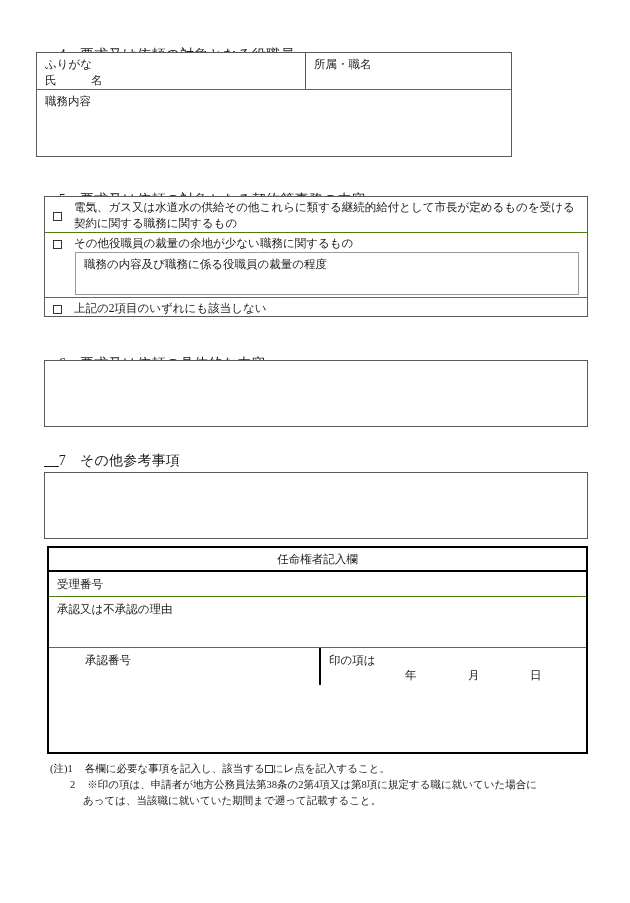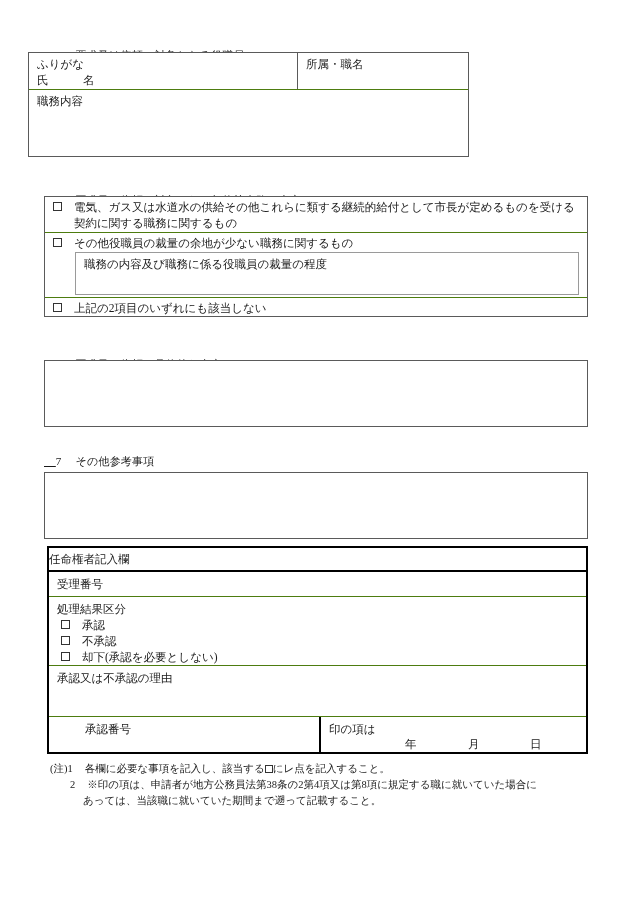--- a/index.html
+++ b/index.html
@@ -16,21 +16,21 @@
     position: relative;
     width: 630px;
     height: 903px;
     background: #ffffff;
     overflow: hidden;
   }
 
   
   .sec-head {
     position: absolute;
-    font-size: 11px;
+    font-size: 14px;
     line-height: 16px;
     white-space: pre;
     letter-spacing: 0.2px;
     text-decoration: underline;
   }
   .sec-num { display: inline-block; }
   .sec-title { display: inline-block; }
 
   
   .tbl {
@@ -64,21 +64,21 @@
   .cell + .cell {
     border-left: 1px solid #5a5a5a;
   }
   .divider-thick { border-left: 2px solid #000 !important; }
 
   .txt { white-space: pre; }
 
   
   .chk-line {
     display: flex;
-    align-items: flex-start;
+    align-items: center;
     font-size: 11.5px;
     line-height: 16px;
   }
   .chkbox {
     display: inline-block;
     width: 9px;
     height: 9px;
     border: 1px solid #333;
     box-sizing: border-box;
     margin: 3px 12px 0 0;
@@ -134,21 +134,21 @@
 </style>
 </head>
 <body>
 
 <div class="page">
 
   <div class="sec-head" style="left:44px; top:31px;">
     <span class="sec-num">4</span><span style="display:inline-block;width:14px;"></span><span class="sec-title">要求又は依頼の対象となる役職員</span>
   </div>
 
-  <div class="tbl" style="left:28px; top:52px; width:441px; height:105px;">
+  <div class="tbl" style="left:36px; top:52px; width:476px; height:105px;">
     <div class="row" style="height:36px;">
       <div class="cell" style="width:268px; flex:0 0 268px;">
         <div class="txt">ふりがな</div>
         <div class="txt">氏　　　名</div>
       </div>
       <div class="cell" style="flex:1 1 auto;">
         <div class="txt">所属・職名</div>
       </div>
     </div>
     <div class="row" style="height:67px;">
@@ -206,47 +206,30 @@
   <div class="sec-head" style="left:44px; top:437px;">
     <span class="sec-num">7</span><span style="display:inline-block;width:14px;"></span><span class="sec-title">その他参考事項</span>
   </div>
   <div class="tbl" style="left:44px; top:472px; width:544px; height:67px;">
     <div class="cell" style="height:100%; border:none;"></div>
   </div>
 
   <div class="tbl thick" style="left:47px; top:546px; width:541px; height:208px;">
 
     <div class="row" style="height:22px; justify-content:center; align-items:center;">
-      <div class="cell" style="flex:1 1 auto; padding:0; text-align:left; line-height:20px; font-size:11.5px;">任命権者記入欄</div>
+      <div class="cell" style="flex:1 1 auto; padding:0; text-align:center; line-height:20px; font-size:11.5px;">任命権者記入欄</div>
     </div>
 
     <div class="row thick-top" style="height:26px;">
       <div class="cell" style="flex:1 1 auto; padding-top:4px;">
         <span class="txt">受理番号</span>
         <span class="txt"></span>
       </div>
     </div>
 
-    <div class="row" style="height:69px;">
-      <div class="cell" style="flex:1 1 auto; padding:4px 6px 0 8px;">
-        <div class="txt">処理結果区分</div>
-        <div class="chk-line" style="margin-top:0px;">
-          <span class="chkbox" style="margin-left:4px;"></span>
-          <span class="chk-text">承認</span>
-        </div>
-        <div class="chk-line">
-          <span class="chkbox" style="margin-left:4px;"></span>
-          <span class="chk-text">不承認</span>
-        </div>
-        <div class="chk-line">
-          <span class="chkbox" style="margin-left:4px;"></span>
-          <span class="chk-text">却下(承認を必要としない)</span>
-        </div>
-      </div>
-    </div>
 
     <div class="row" style="height:51px;">
       <div class="cell" style="flex:1 1 auto; padding-top:4px;">
         <div class="txt">承認又は不承認の理由</div>
         <div class="txt"></div>
       </div>
     </div>
 
     <div class="row" style="height:38px;">
       <div class="cell" style="width:270px; flex:0 0 270px; padding-top:4px;padding-left:36px;">

